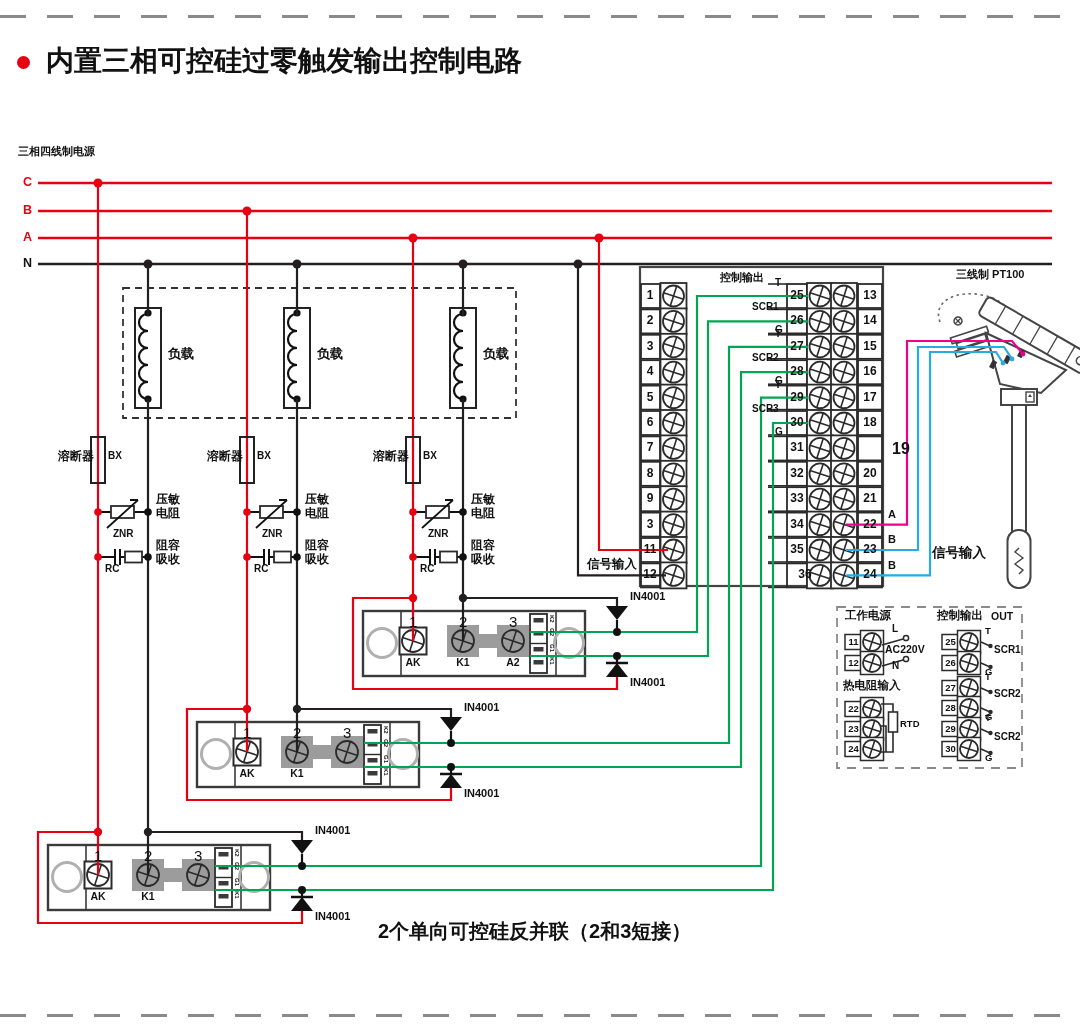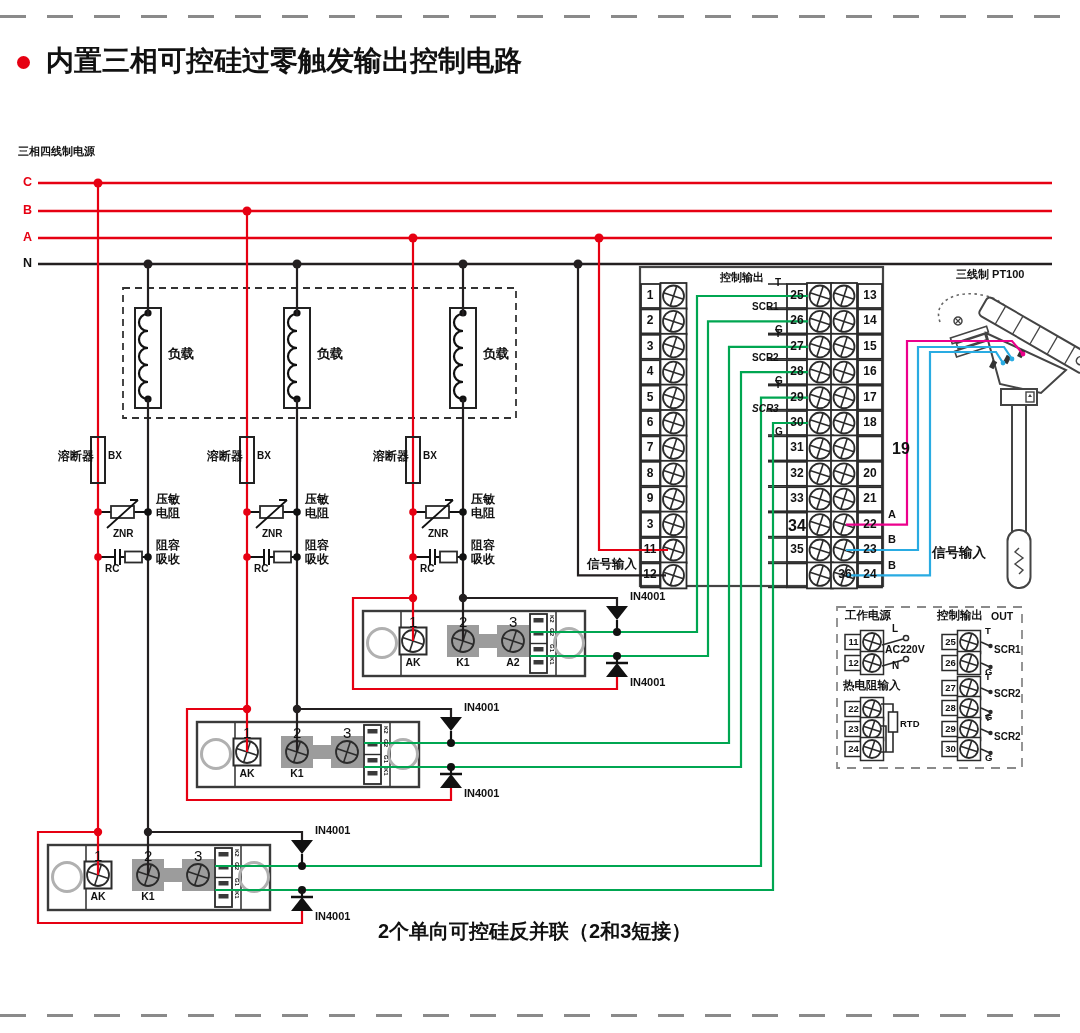--- a/index.html
+++ b/index.html
@@ -720,35 +720,35 @@
       <div class="lbl" style="left: 640px; top: 440.4px; font-size: 12px; width: 20px; text-align: center;">7</div>
       <div class="lbl" style="left: 787px; top: 440.4px; font-size: 12px; width: 20px; text-align: center;">31</div>
       <div class="lbl" style="left: 892px; top: 440.4px; font-size: 16px; width: 24px; text-align: left;">19</div>
       <div class="lbl" style="left: 640px; top: 465.8px; font-size: 12px; width: 20px; text-align: center;">8</div>
       <div class="lbl" style="left: 787px; top: 465.8px; font-size: 12px; width: 20px; text-align: center;">32</div>
       <div class="lbl" style="left: 858px; top: 465.8px; font-size: 12px; width: 24px; text-align: center;">20</div>
       <div class="lbl" style="left: 640px; top: 491.2px; font-size: 12px; width: 20px; text-align: center;">9</div>
       <div class="lbl" style="left: 787px; top: 491.2px; font-size: 12px; width: 20px; text-align: center;">33</div>
       <div class="lbl" style="left: 858px; top: 491.2px; font-size: 12px; width: 24px; text-align: center;">21</div>
       <div class="lbl" style="left: 640px; top: 516.6px; font-size: 12px; width: 20px; text-align: center;">3</div>
-      <div class="lbl" style="left: 787px; top: 516.6px; font-size: 16px; width: 20px; text-align: center;">34</div>
+      <div class="lbl" style="left: 787px; top: 516.6px; font-size: 12px; width: 20px; text-align: center;">34</div>
       <div class="lbl" style="left: 858px; top: 516.6px; font-size: 12px; width: 24px; text-align: center;">22</div>
       <div class="lbl" style="left: 640px; top: 542px; font-size: 12px; width: 20px; text-align: center;">11</div>
       <div class="lbl" style="left: 787px; top: 542px; font-size: 12px; width: 20px; text-align: center;">35</div>
       <div class="lbl" style="left: 858px; top: 542px; font-size: 12px; width: 24px; text-align: center;">23</div>
       <div class="lbl" style="left: 640px; top: 567.4px; font-size: 12px; width: 20px; text-align: center;">12</div>
-      <div class="lbl" style="left: 787px; top: 567.4px; font-size: 12px; width: 36px; text-align: center; margin-left: 40px;">36</div>
+      <div class="lbl" style="left: 787px; top: 567.4px; font-size: 12px; width: 36px; text-align: center;">36</div>
       <div class="lbl" style="left: 858px; top: 567.4px; font-size: 12px; width: 24px; text-align: center;">24</div>
       <div class="lbl" style="left: 752px; top: 301px; font-size: 10px;">SCR1</div>
       <div class="lbl" style="left: 775px; top: 277px; font-size: 10px;">T</div>
       <div class="lbl" style="left: 775px; top: 324px; font-size: 10px;">G</div>
       <div class="lbl" style="left: 752px; top: 352px; font-size: 10px;">SCR2</div>
       <div class="lbl" style="left: 775px; top: 328px; font-size: 10px;">T</div>
       <div class="lbl" style="left: 775px; top: 375px; font-size: 10px;">G</div>
-      <div class="lbl" style="left: 752px; top: 403px; font-size: 10px; font-style: italic;">SCR3</div>
+      <div class="lbl" style="left: 752px; top: 403px; font-size: 10px;">SCR3</div>
       <div class="lbl" style="left: 775px; top: 379px; font-size: 10px;">T</div>
       <div class="lbl" style="left: 775px; top: 426px; font-size: 10px;">G</div>
       <div class="lbl" style="left: 888px; top: 508px; font-size: 11px;">A</div>
       <div class="lbl" style="left: 888px; top: 533.4px; font-size: 11px;">B</div>
       <div class="lbl" style="left: 888px; top: 558.8px; font-size: 11px;">B</div>
       <div class="lbl" style="left: 845px; top: 635.5px; font-size: 9.5px; width: 17px; text-align: center;">11</div>
       <div class="lbl" style="left: 845px; top: 656.5px; font-size: 9.5px; width: 17px; text-align: center;">12</div>
       <div class="lbl" style="left: 892px; top: 623px; font-size: 10px;">L</div>
       <div class="lbl" style="left: 892px; top: 660px; font-size: 10px;">N</div>
       <div class="lbl" style="left: 845px; top: 702.5px; font-size: 9.5px; width: 17px; text-align: center;">22</div>

